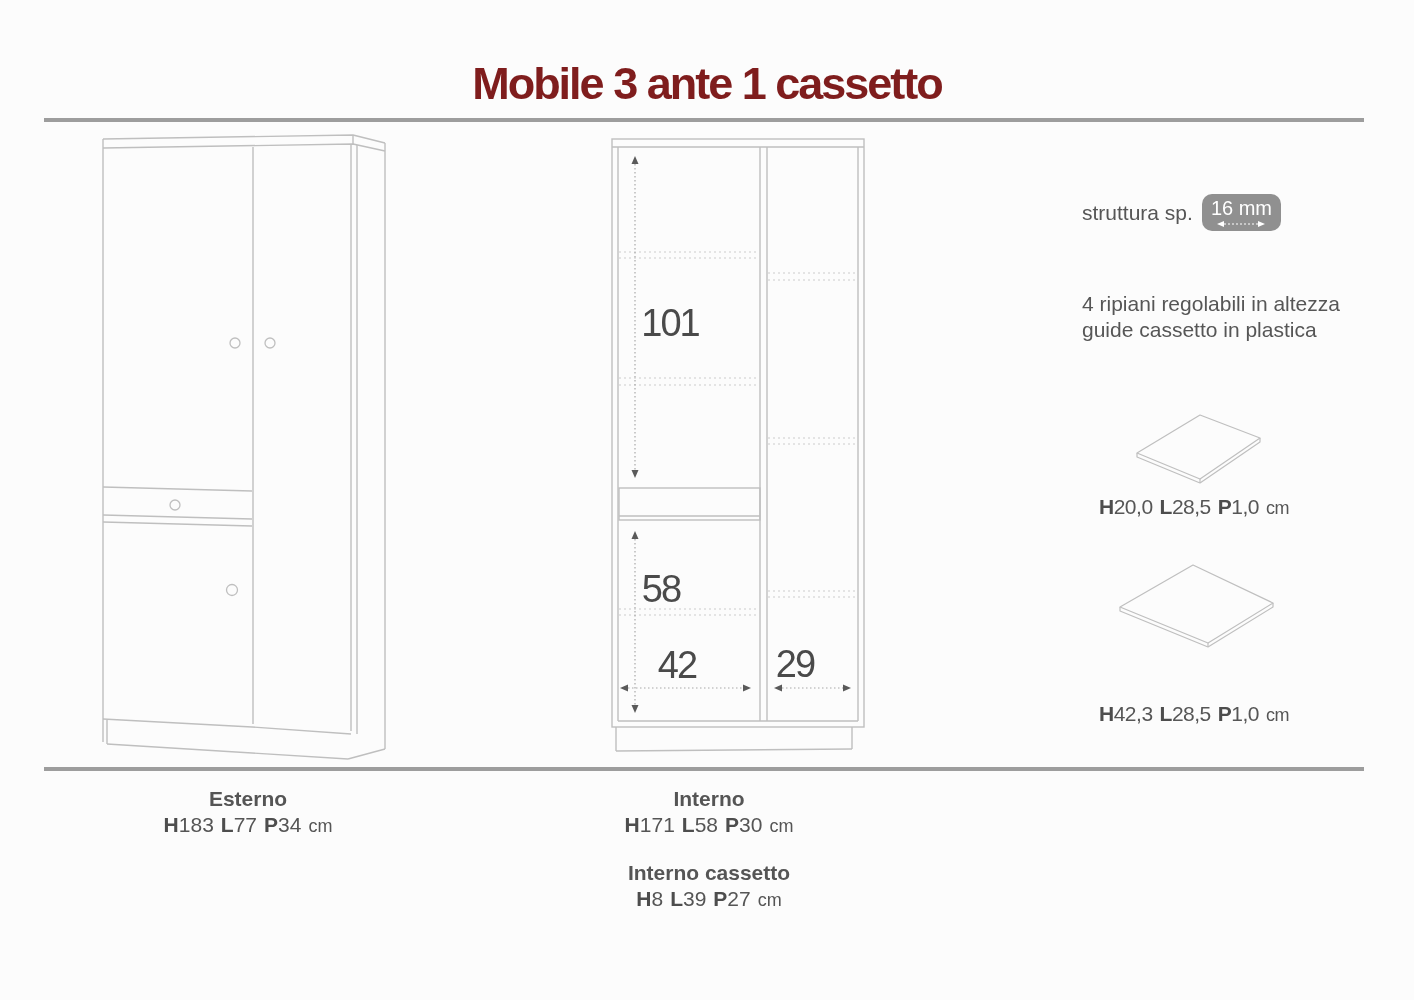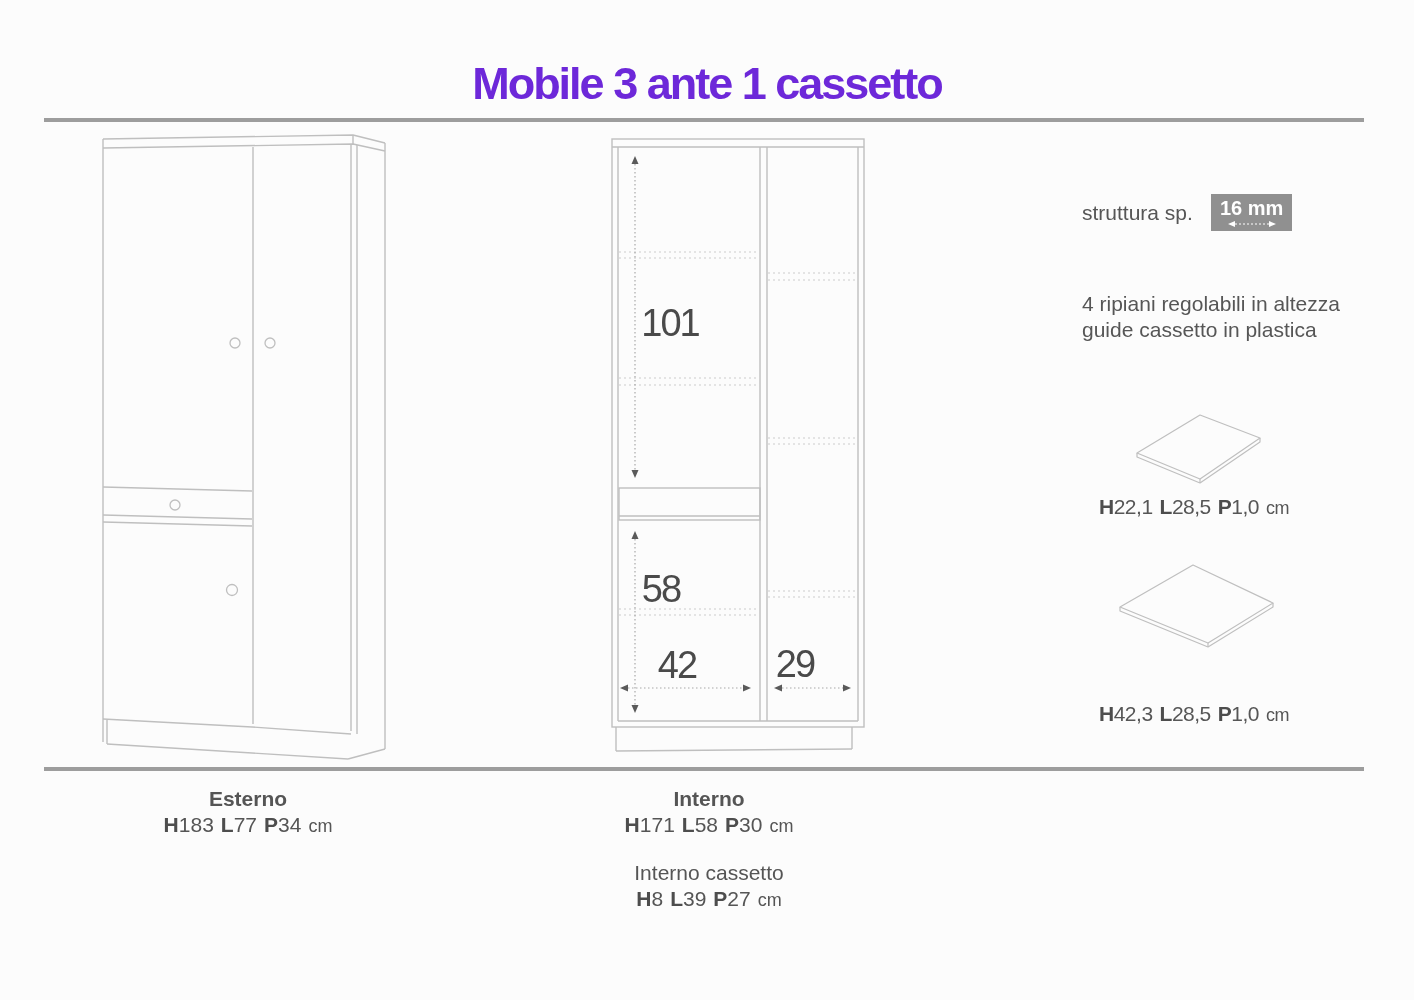--- a/index.html
+++ b/index.html
@@ -10,39 +10,39 @@
     color:#4a4a4a;
     position:relative;
     overflow:hidden;
   }
   .abs{position:absolute;}
   
   .page-title{
     top:58px;left:0;width:1414px;
     text-align:center;
     font-size:45px;font-weight:bold;letter-spacing:-2px;
-    color:#6d28d9;
+    color:#7f1d1d;
   }
   .divider{
     left:44px;width:1320px;height:4px;background:#9d9d9d;
   }
   #title-divider{top:118px;}
   #footer-divider{top:767px;}
 
   
   .struttura-row{
     left:1082px;top:194px;
-    display:flex;align-items:center;gap:18px;
+    display:flex;align-items:center;gap:9px;
     font-size:21px;color:#565656;
   }
   .badge{
     background:#909090;color:#ffffff;
-    font-weight:bold;font-size:20px;line-height:1;
+    font-weight:normal;font-size:20px;line-height:1;
     padding:4px 9px 3px 9px;
-    display:flex;flex-direction:column;align-items:center;
+    display:flex;flex-direction:column;align-items:center;border-radius:10px;
   }
   .badge svg{margin-top:2px;display:block;}
   .features{
     left:1082px;top:291px;
     font-size:21px;line-height:26px;color:#565656;
   }
   .shelf-caption{
     width:200px;text-align:center;
     font-size:21px;letter-spacing:-0.5px;color:#565656;
     white-space:nowrap;
@@ -56,21 +56,21 @@
   
   .fblock{
     top:786px;width:320px;text-align:center;
     font-size:21px;line-height:26px;color:#555555;
   }
   #esterno-block{left:88px;}
   #interno-block{left:549px;}
   .fb-title{font-weight:bold;}
   .peso-line{margin-top:12px;}
   .peso-line b{margin-right:6px;}
-  .cassetto-title{margin-top:21px;font-weight:normal;}
+  .cassetto-title{margin-top:21px;font-weight:bold;}
 
   
   .dim-num{
     font-family:"Liberation Sans",sans-serif;
     font-size:38px;letter-spacing:-2px;fill:#4a4a4a;
   }
 </style>
 </head>
 <body>
 
@@ -192,21 +192,21 @@
 <div class="abs" style="left:1108px;top:404px;width:185px;height:95px;">
   <svg width="185" height="95" viewBox="0 0 185 95">
     <g fill="#fcfcfc" stroke="#bfbfbf" stroke-width="1.2" stroke-linejoin="round">
       <polygon points="92,11 152,34 92,75 29,49"></polygon>
       <path d="M29 49 L29 53 L92 79 L152 38 L152 34" fill="none"></path>
       <path d="M92 75 L92 79" fill="none"></path>
     </g>
   </svg>
 </div>
 <div class="abs shelf-caption" id="shelf-small-caption">
-  <span class="pair"><span class="dl">H</span><span>22,1</span></span><span class="pair"><span class="dl">L</span><span>28,5</span></span><span class="pair"><span class="dl">P</span><span>1,0</span></span><span class="unit">cm</span>
+  <span class="pair"><span class="dl">H</span><span>20,0</span></span><span class="pair"><span class="dl">L</span><span>28,5</span></span><span class="pair"><span class="dl">P</span><span>1,0</span></span><span class="unit">cm</span>
 </div>
 
 <div class="abs" style="left:1105px;top:556px;width:190px;height:100px;">
   <svg width="190" height="100" viewBox="0 0 190 100">
     <g fill="#fcfcfc" stroke="#bfbfbf" stroke-width="1.2" stroke-linejoin="round">
       <polygon points="88,9 168,47 103,87 15,51"></polygon>
       <path d="M15 51 L15 55 L103 91 L168 51 L168 47" fill="none"></path>
       <path d="M103 87 L103 91" fill="none"></path>
     </g>
   </svg>

